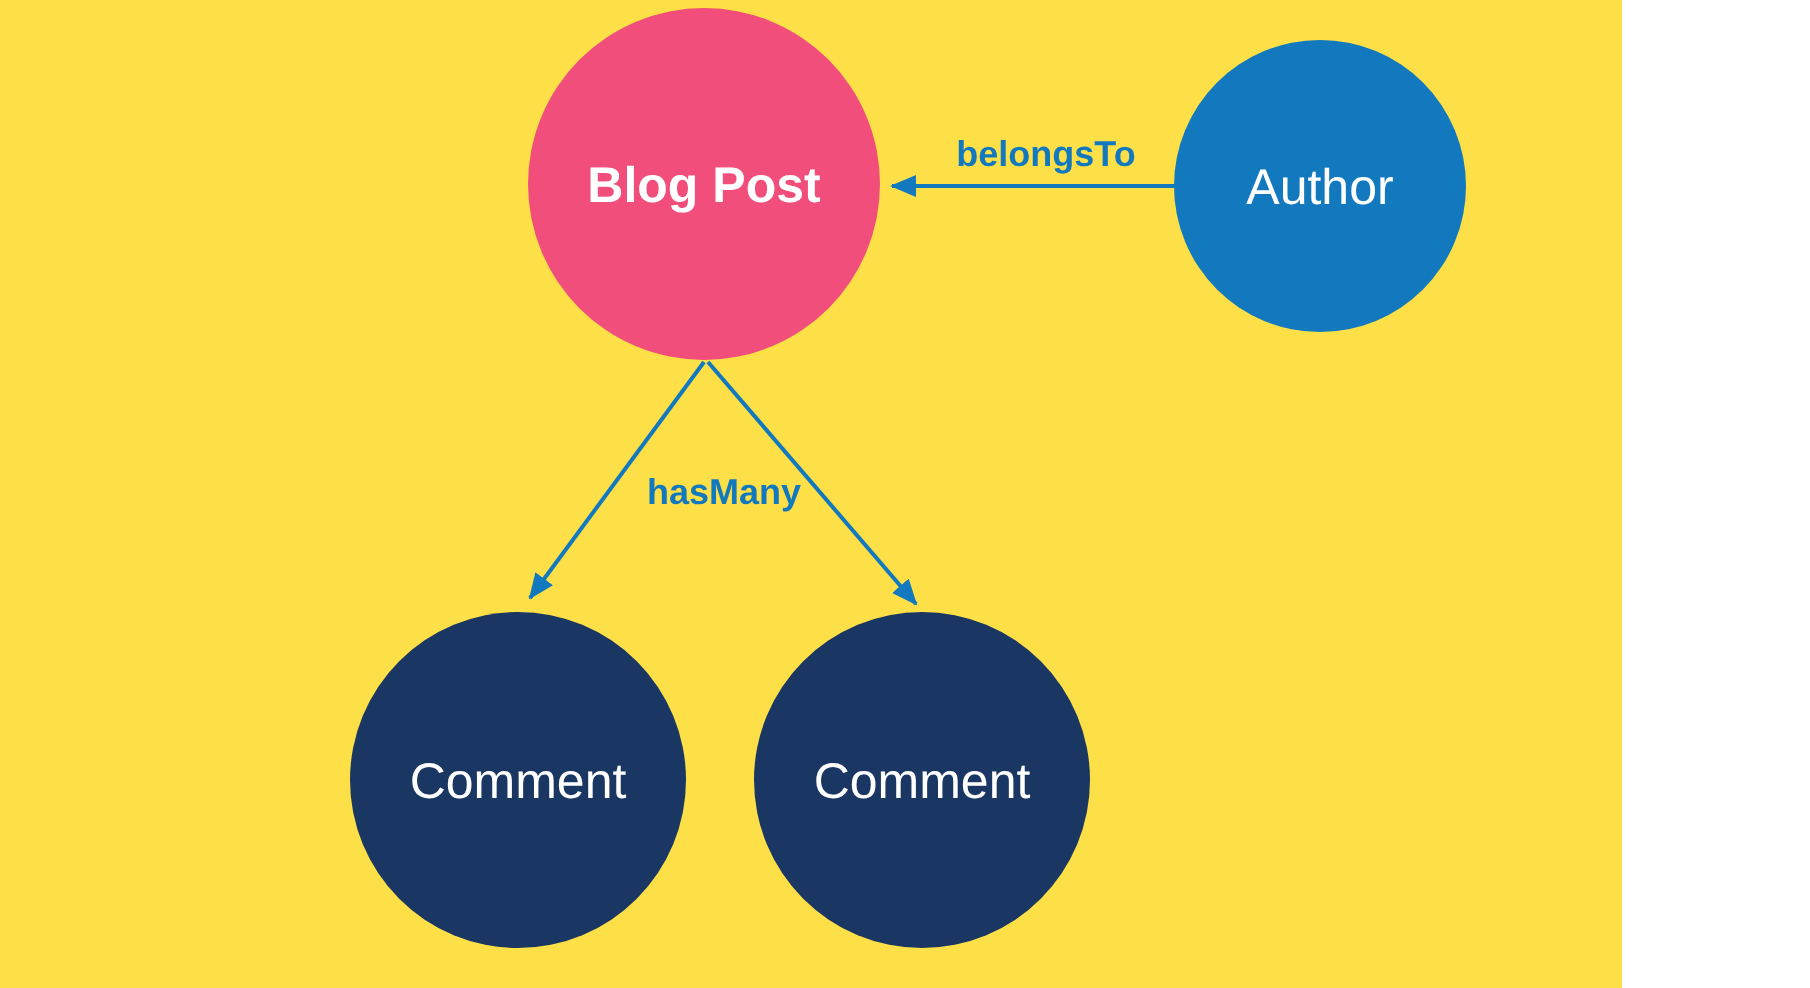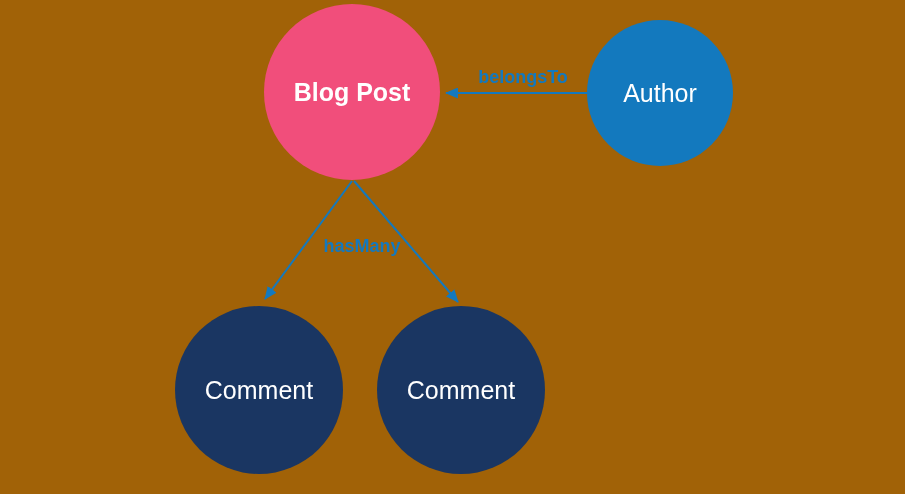--- a/index.html
+++ b/index.html
@@ -2,23 +2,23 @@
 <html><head>
 <meta charset="utf-8">
 <style>
   html, body {
     margin: 0;
     padding: 0;
     background: #ffffff;
   }
   .canvas {
     position: relative;
-    width: 905px;
+    width: 811px;
     height: 494px;
-    background: #a16207;
+    background: #fde047;
     font-family: "Liberation Sans", sans-serif;
     overflow: hidden;
   }
   svg { display: block; }
   .node-label {
     font-family: "Liberation Sans", sans-serif;
     font-size: 25px;
     text-anchor: middle;
   }
   .node-label.bold { font-weight: bold; }

